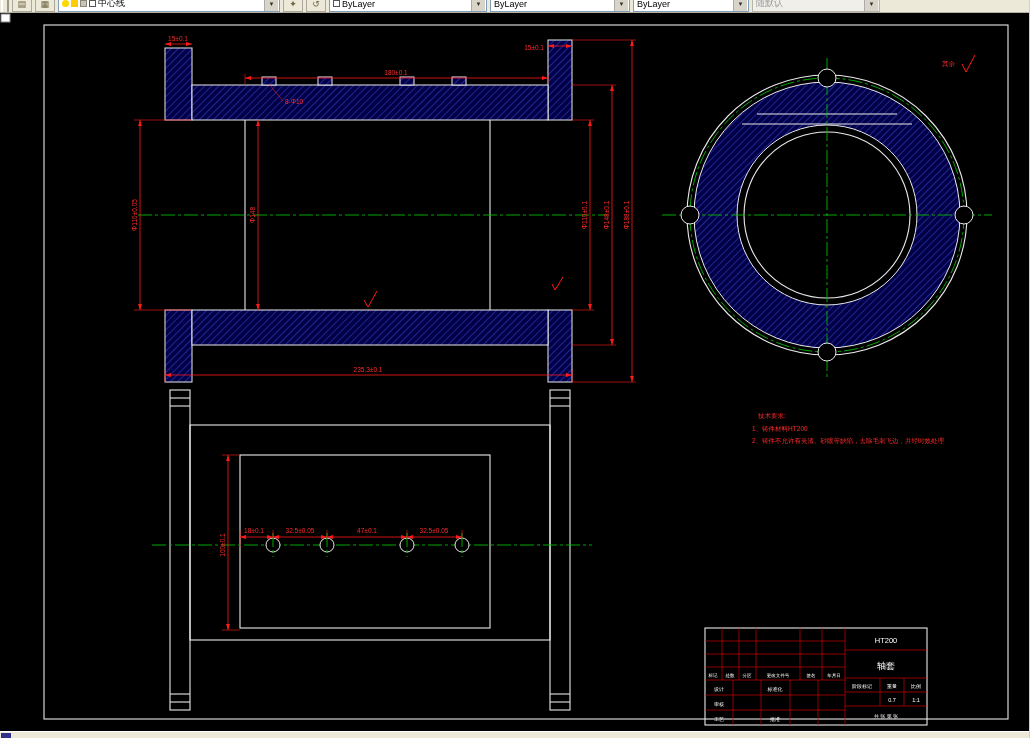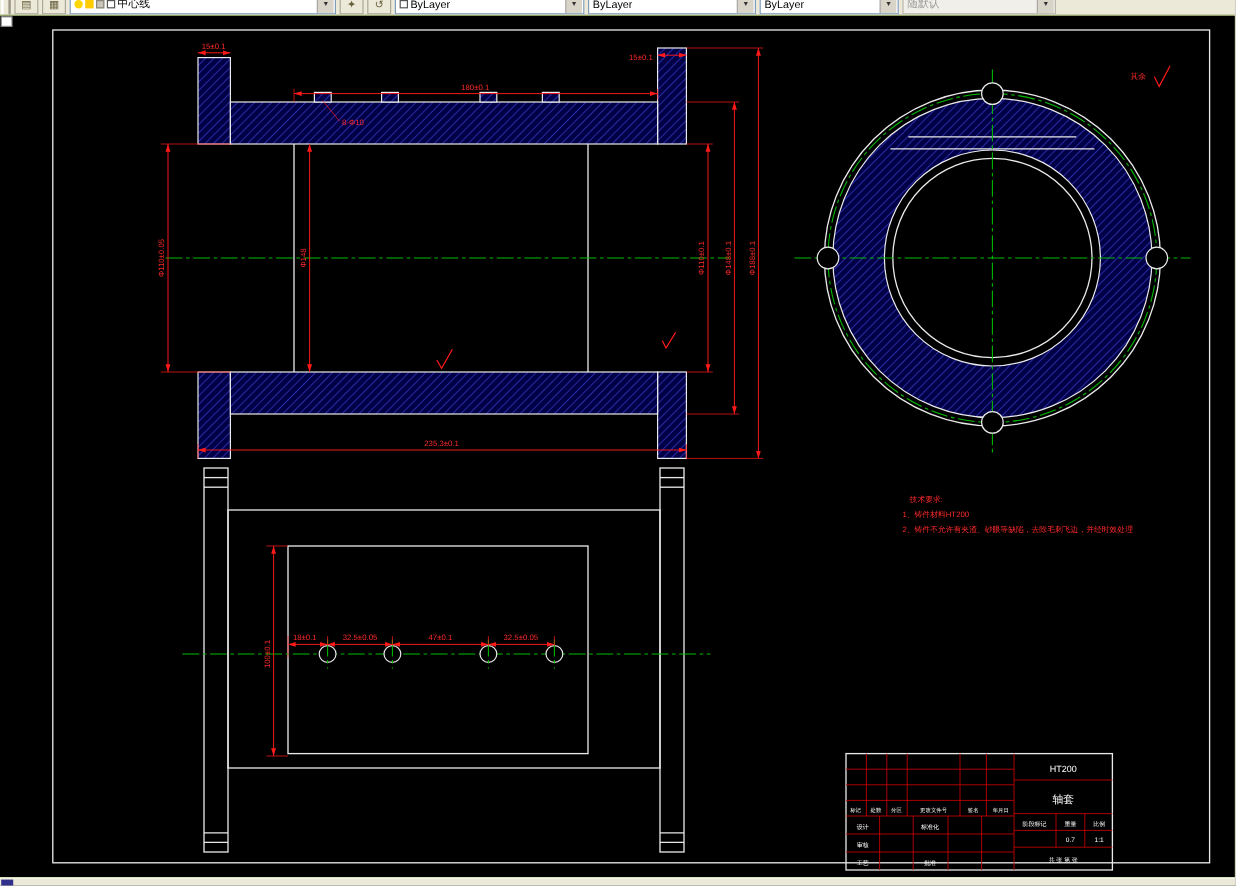--- a/index.html
+++ b/index.html
@@ -35,21 +35,21 @@
   }
   .mi{width:7px;height:7px;display:inline-block;flex:0 0 7px;}
   .mi.bulb{background:#ffd700;border-radius:50%;}
   .mi.sun{background:#ffcc00;}
   .mi.lock{background:#c8c4b8;border:1px solid #8a867a;box-sizing:border-box;}
   .mi.swatch{background:#ffffff;border:1px solid #555;box-sizing:border-box;}
   .combo.disabled{background:#f0efe9;color:#999;border-color:#b9b5a9;}
   .w-layer{width:222px;} .w-color{width:158px;} .w-ltype{width:140px;}
   .w-lweight{width:116px;} .w-pstyle{width:128px;}
   
-  .canvas{height:718px;background:#84cc16;position:relative;}
+  .canvas{height:718px;background:#a21caf;position:relative;}
   .canvas svg{display:block;}
   
   .status{height:7px;background:#ece9d8;border-top:1px solid #fff;display:flex;align-items:center;}
   .status .cmdbox{width:10px;height:6px;background:#31318c;margin-left:1px;}
   
   .obj{stroke:#e9e9e9;stroke-width:1.1;fill:none;}
   .hat{fill:url(#hatch);stroke:#e9e9e9;stroke-width:1;}
   .cl{stroke:#00bb00;stroke-width:0.9;fill:none;stroke-dasharray:14 3 3 3;}
   .dim{stroke:#ff1a1a;stroke-width:0.8;fill:none;marker-start:url(#ar);marker-end:url(#ar);}
   .ext{stroke:#ff1a1a;stroke-width:0.6;fill:none;}

